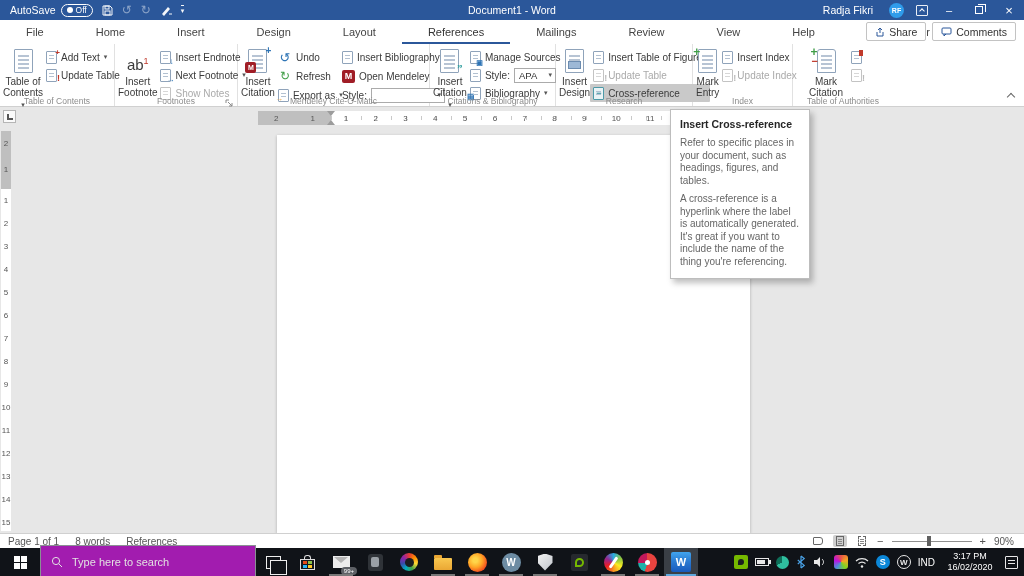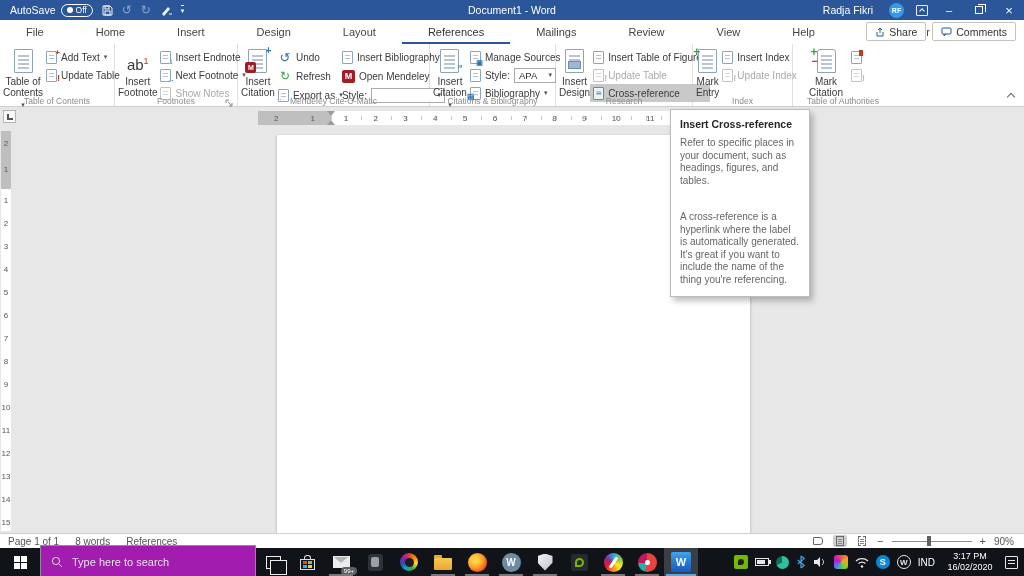--- a/index.html
+++ b/index.html
@@ -60,21 +60,21 @@
   .uarr{font-size:13px;color:#2e74b5;width:14px;text-align:center;flex:none}
   .garr{font-size:12px;color:#3f9d46;width:14px;text-align:center;flex:none}
   .books{width:18px;height:22px;position:relative}
   .books i{position:absolute;top:0;bottom:0;width:7px;background:#eaf1f8;border:1px solid #4a7ebb;transform:skewX(-8deg)}
   .books i:first-child{left:2px}.books i:last-child{left:10px;background:#d7e6f5}
 
   
   .tooltip{position:absolute;left:670px;top:109px;width:140px;background:#fff;border:1px solid #bdbdbd;box-shadow:3px 4px 6px rgba(0,0,0,.25);padding:8px 9px 10px;z-index:60}
   .tt-title{font-size:10.5px;font-weight:bold;color:#262626;margin-bottom:7px}
   .tt-body{font-size:10px;color:#666;line-height:12.5px}
-  .tt-body.second{margin-top:24px}
+  .tt-body.second{margin-top:6px}
 
   
   .docarea{position:absolute;top:107px;left:0;width:1024px;height:426px;background:#e7e7e7}
   .tabsel{position:absolute;left:3px;top:3px;width:13px;height:13px;background:#fafafa;border:1px solid #b5b5b5;display:flex;align-items:center;justify-content:center}
   .tabsel i{width:6px;height:6px;border-left:2px solid #555;border-bottom:2px solid #555}
   .hruler{position:absolute;left:258px;top:4px;width:512px;height:14px;display:flex;font-size:8px;color:#555}
   .hr-dark{width:73px;background:#bfbfbf;display:flex;align-items:center;justify-content:space-around}
   .hr-light{flex:1;background:#fff;position:relative;display:flex;align-items:center;justify-content:space-around;background-image:repeating-linear-gradient(to right,#c9c9c9 0 1px,transparent 1px 15px);background-size:100% 4px;background-repeat:no-repeat;background-position:0 5px}
   .ind-top{position:absolute;left:-4px;top:0;width:0;height:0;border-left:4px solid transparent;border-right:4px solid transparent;border-top:5px solid #9c9c9c}
   .ind-bot{position:absolute;left:-4px;bottom:0;width:0;height:0;border-left:4px solid transparent;border-right:4px solid transparent;border-bottom:5px solid #9c9c9c}

